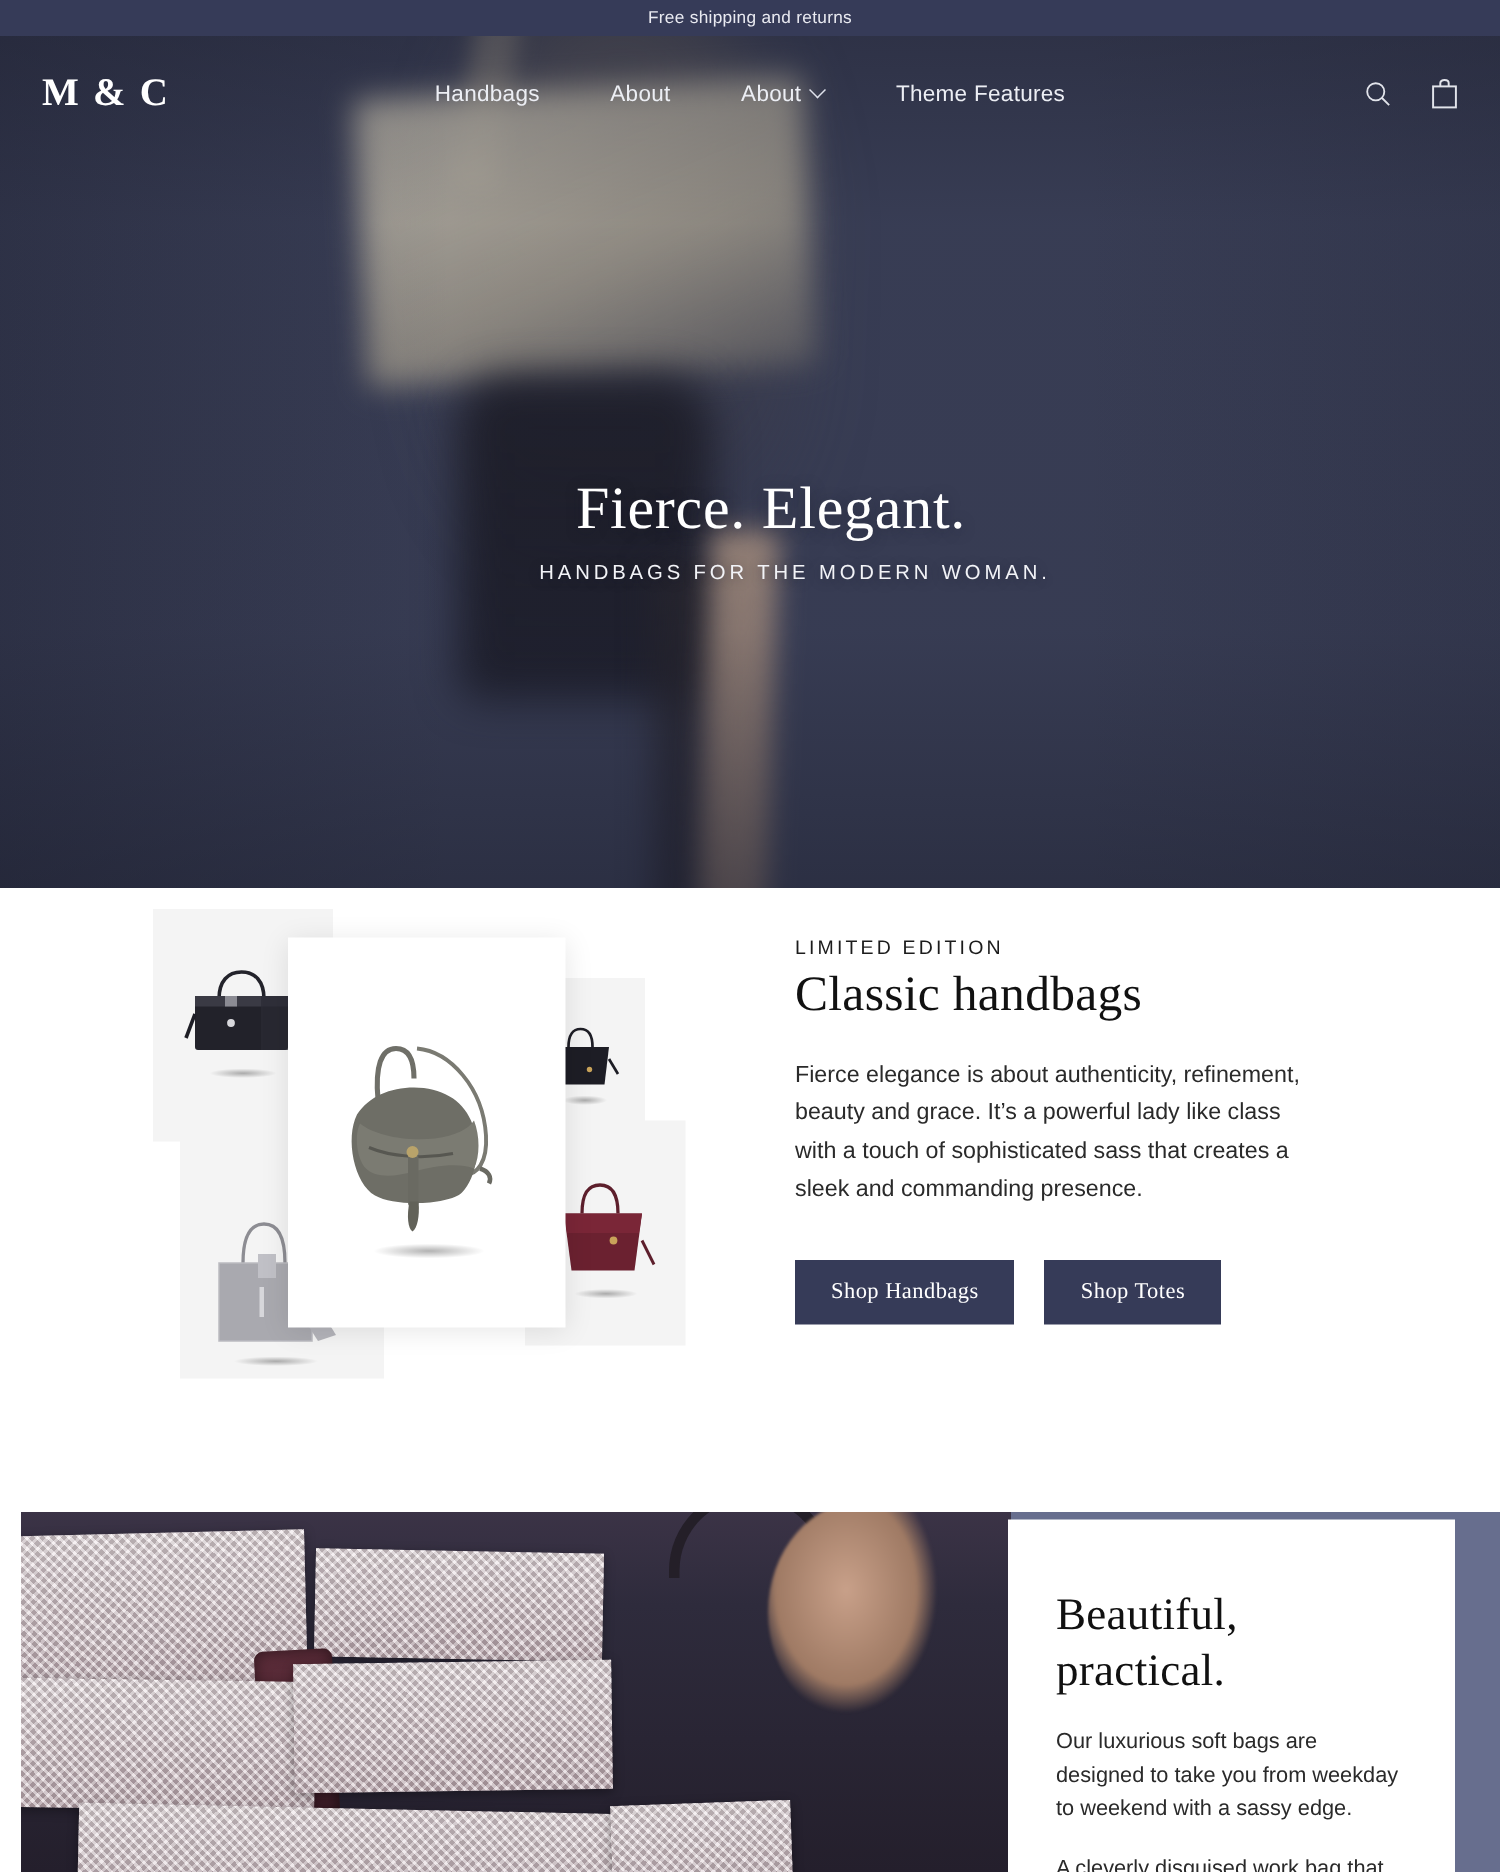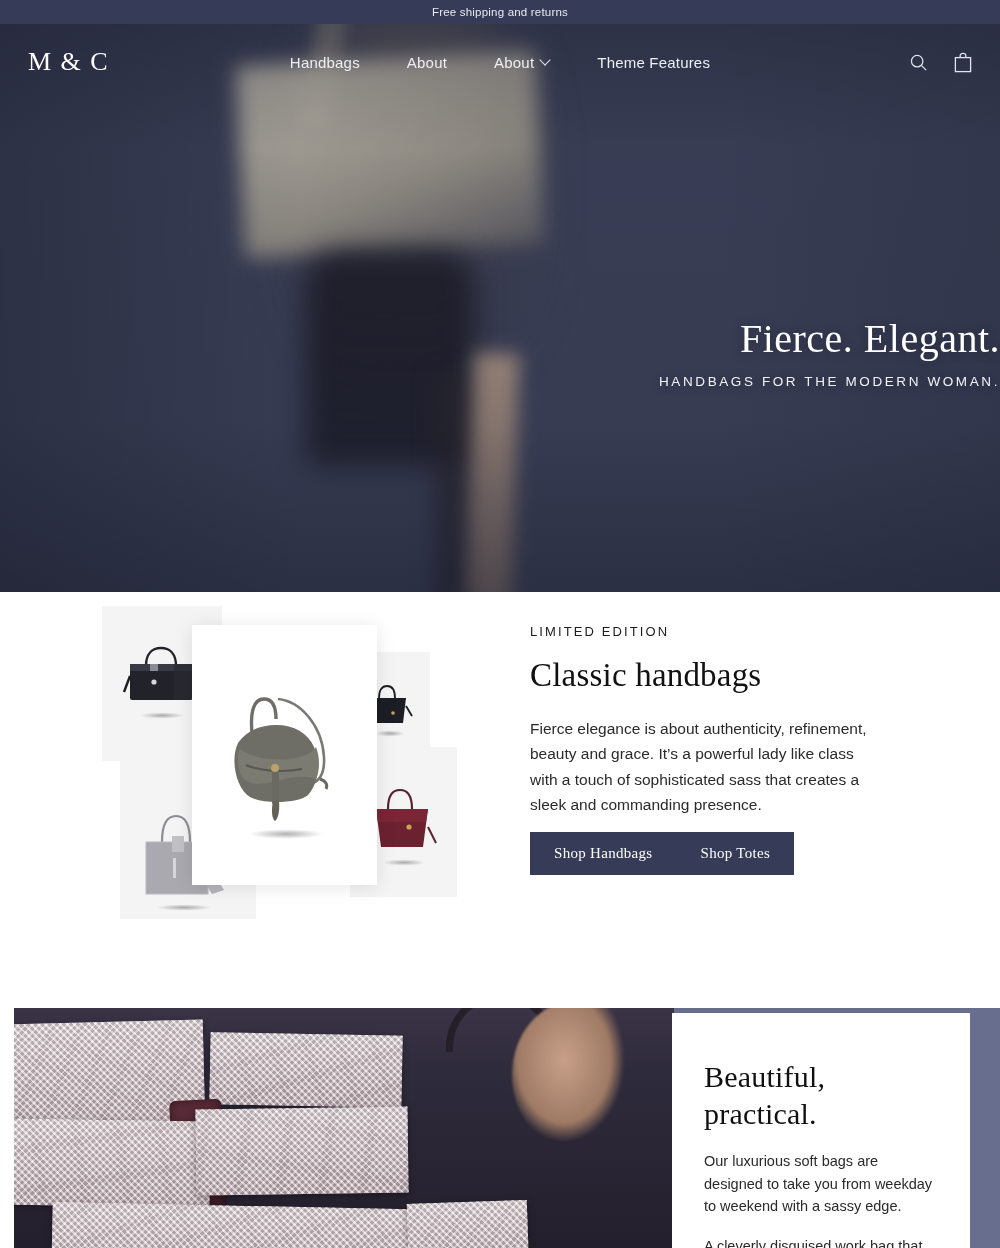--- a/index.html
+++ b/index.html
@@ -79,21 +79,21 @@
 
   
   .header {
     position:absolute; top:0; left:0; right:0; height:76px;
     display:flex; align-items:center;
     padding:0 28px;
     z-index:6;
   }
   .logo {
     font-family:"Liberation Serif", serif;
-    font-size:26px; font-weight:400; color:#fff;
+    font-size:26px; font-weight:700; color:#fff;
     letter-spacing:1.5px;
     width:300px;
   }
   .nav { flex:1; display:flex; justify-content:center; align-items:center; gap:47px; }
   .nav-item {
     color:#eceef4; font-size:15px; letter-spacing:.2px;
     display:flex; align-items:center; gap:7px;
     cursor:pointer; white-space:nowrap;
   }
   .chev { display:inline-block; width:9px; height:9px; position:relative; top:-2px; }
@@ -102,21 +102,21 @@
     width:7px; height:7px;
     border-right:1.4px solid #dfe2ec; border-bottom:1.4px solid #dfe2ec;
     transform:rotate(45deg);
   }
   .head-icons { width:300px; display:flex; justify-content:flex-end; align-items:center; gap:26px; }
   .icon-btn { cursor:pointer; line-height:0; opacity:.95; }
 
   
   .hero-copy {
     position:absolute; left:0; right:0; top:292px;
-    text-align:right; z-index:5;padding-left:28px;
+    text-align:center; z-index:5;padding-left:28px;
   }
   .hero-title {
     font-family:"Liberation Serif", serif;
     font-size:40px; font-weight:400; color:#fff;
     letter-spacing:.5px; line-height:1.15;
     text-shadow:0 1px 10px rgba(20,22,36,.35);
   }
   .hero-sub {
     margin-top:12px;
     font-size:13.5px; color:#f2f3f7;
@@ -150,28 +150,28 @@
 
   
   .feat-text { padding-top:32px; }
   .eyebrow {
     font-size:13px; color:#1c1c1c; letter-spacing:2.1px;
     text-transform:uppercase;
   }
   .feat-title {
     font-family:"Liberation Serif", serif;
     font-size:33px; font-weight:400; color:#111;
-    margin-top:18px; letter-spacing:.2px;
+    margin-top:6px; letter-spacing:.2px;
   }
   .feat-body {
     margin-top:22px;
     font-size:15.5px; color:#2a2a2a; line-height:1.64;
     max-width:348px;
   }
-  .btn-row { margin-top:14px; display:flex; gap:0; }
+  .btn-row { margin-top:34px; display:flex; gap:20px; }
   .btn {
     background:#363b58; color:#fff;
     font-family:"Liberation Serif", serif;
     font-size:15px;
     padding:13px 24px;
     border:none; cursor:pointer;
     letter-spacing:.3px;
   }
 
   

